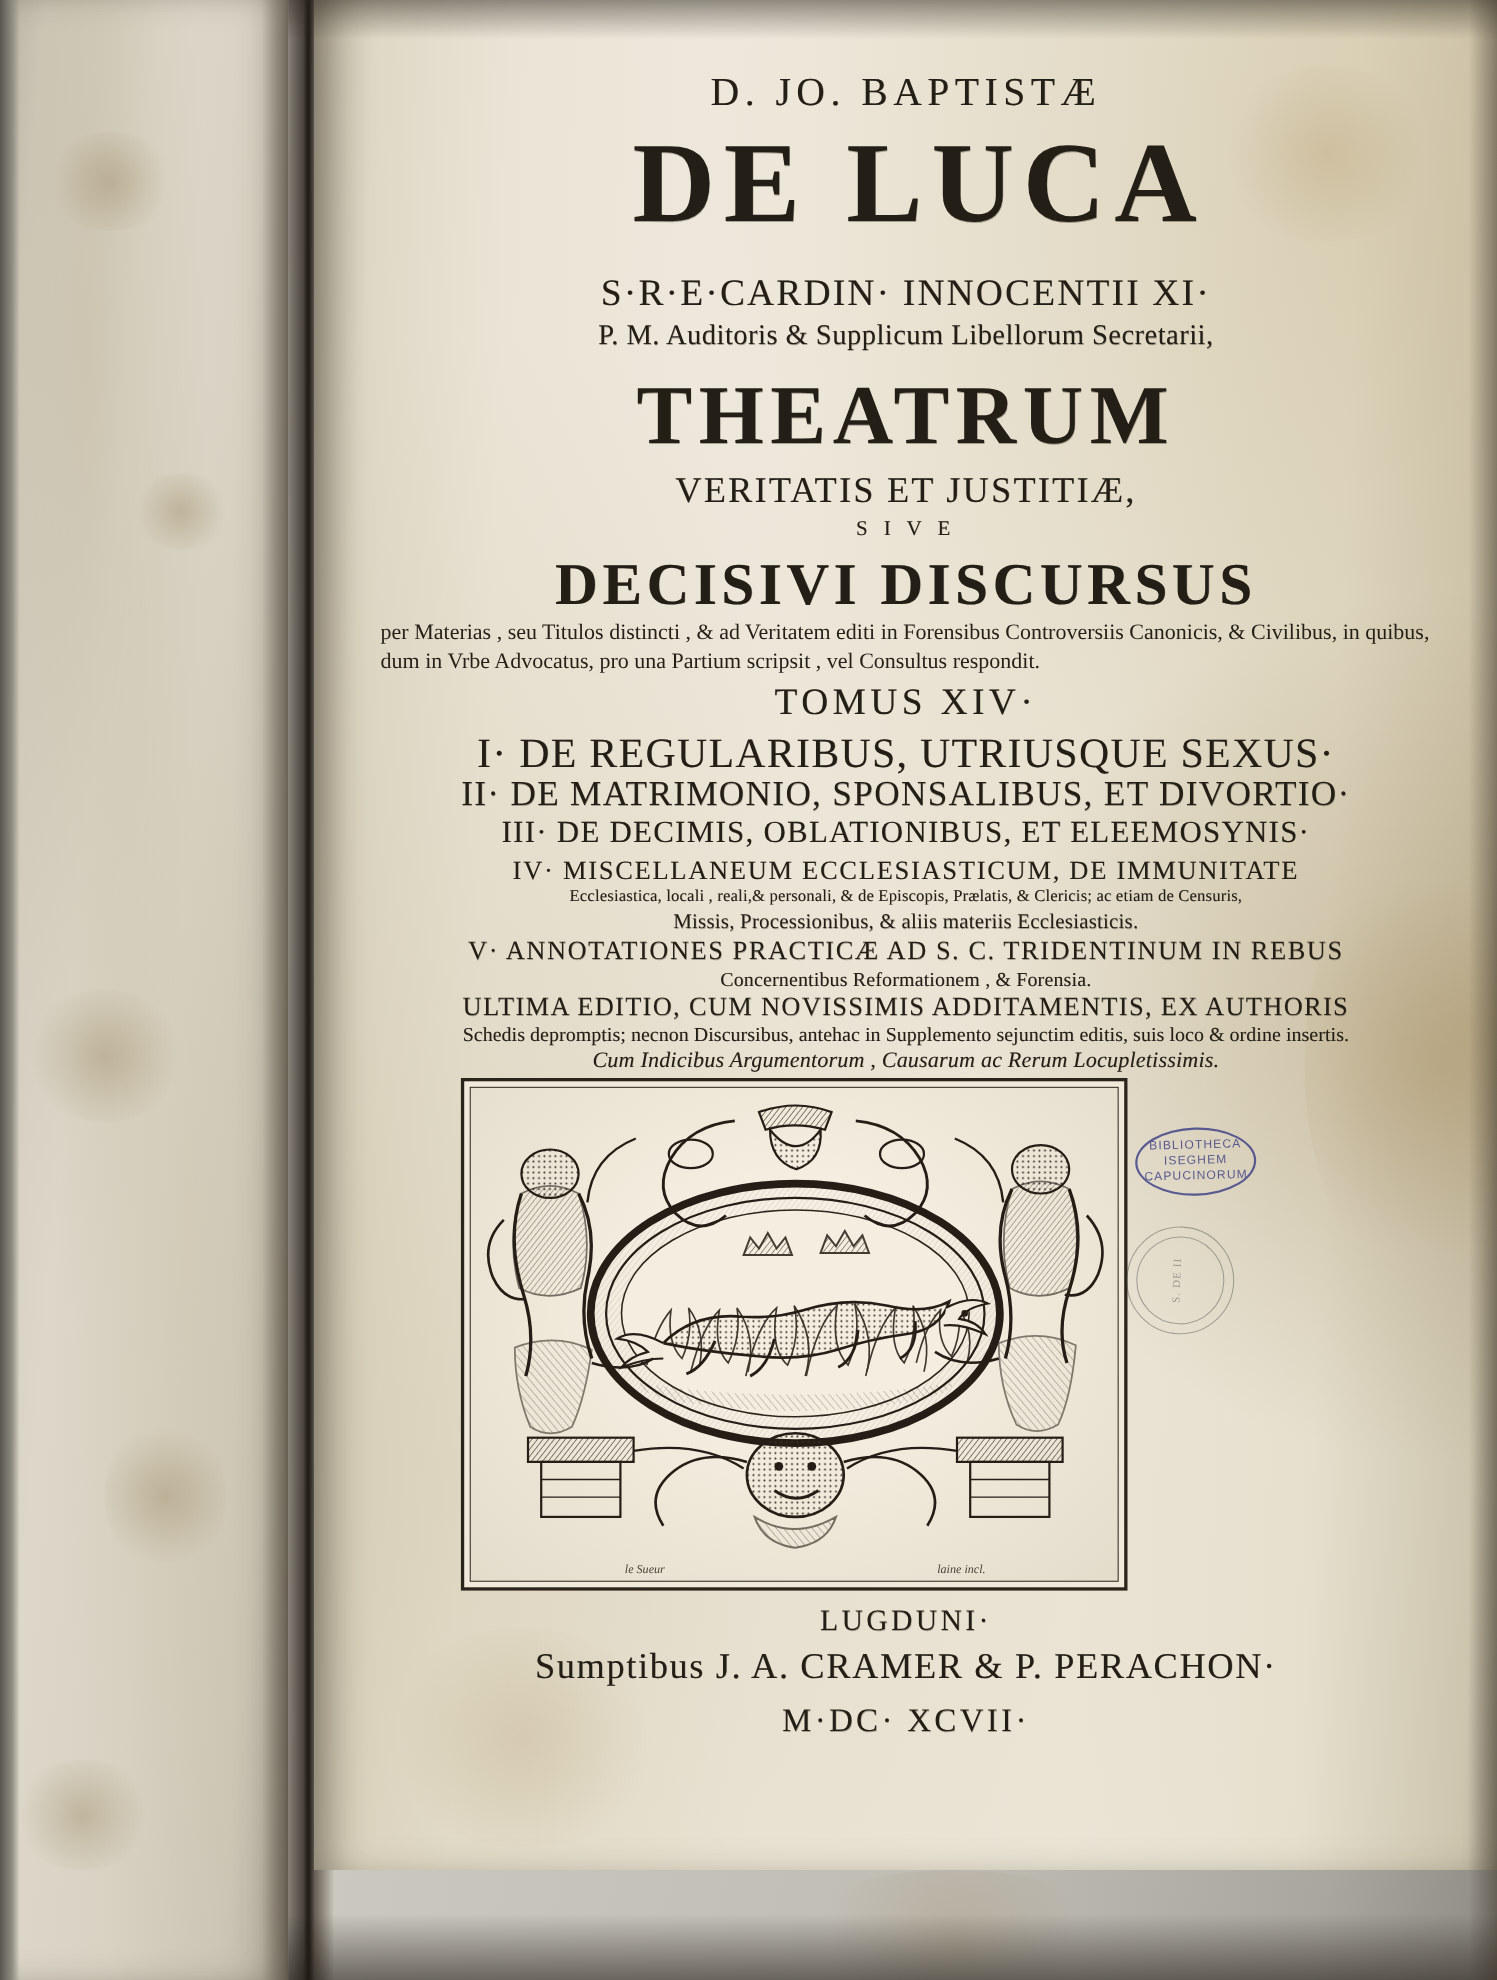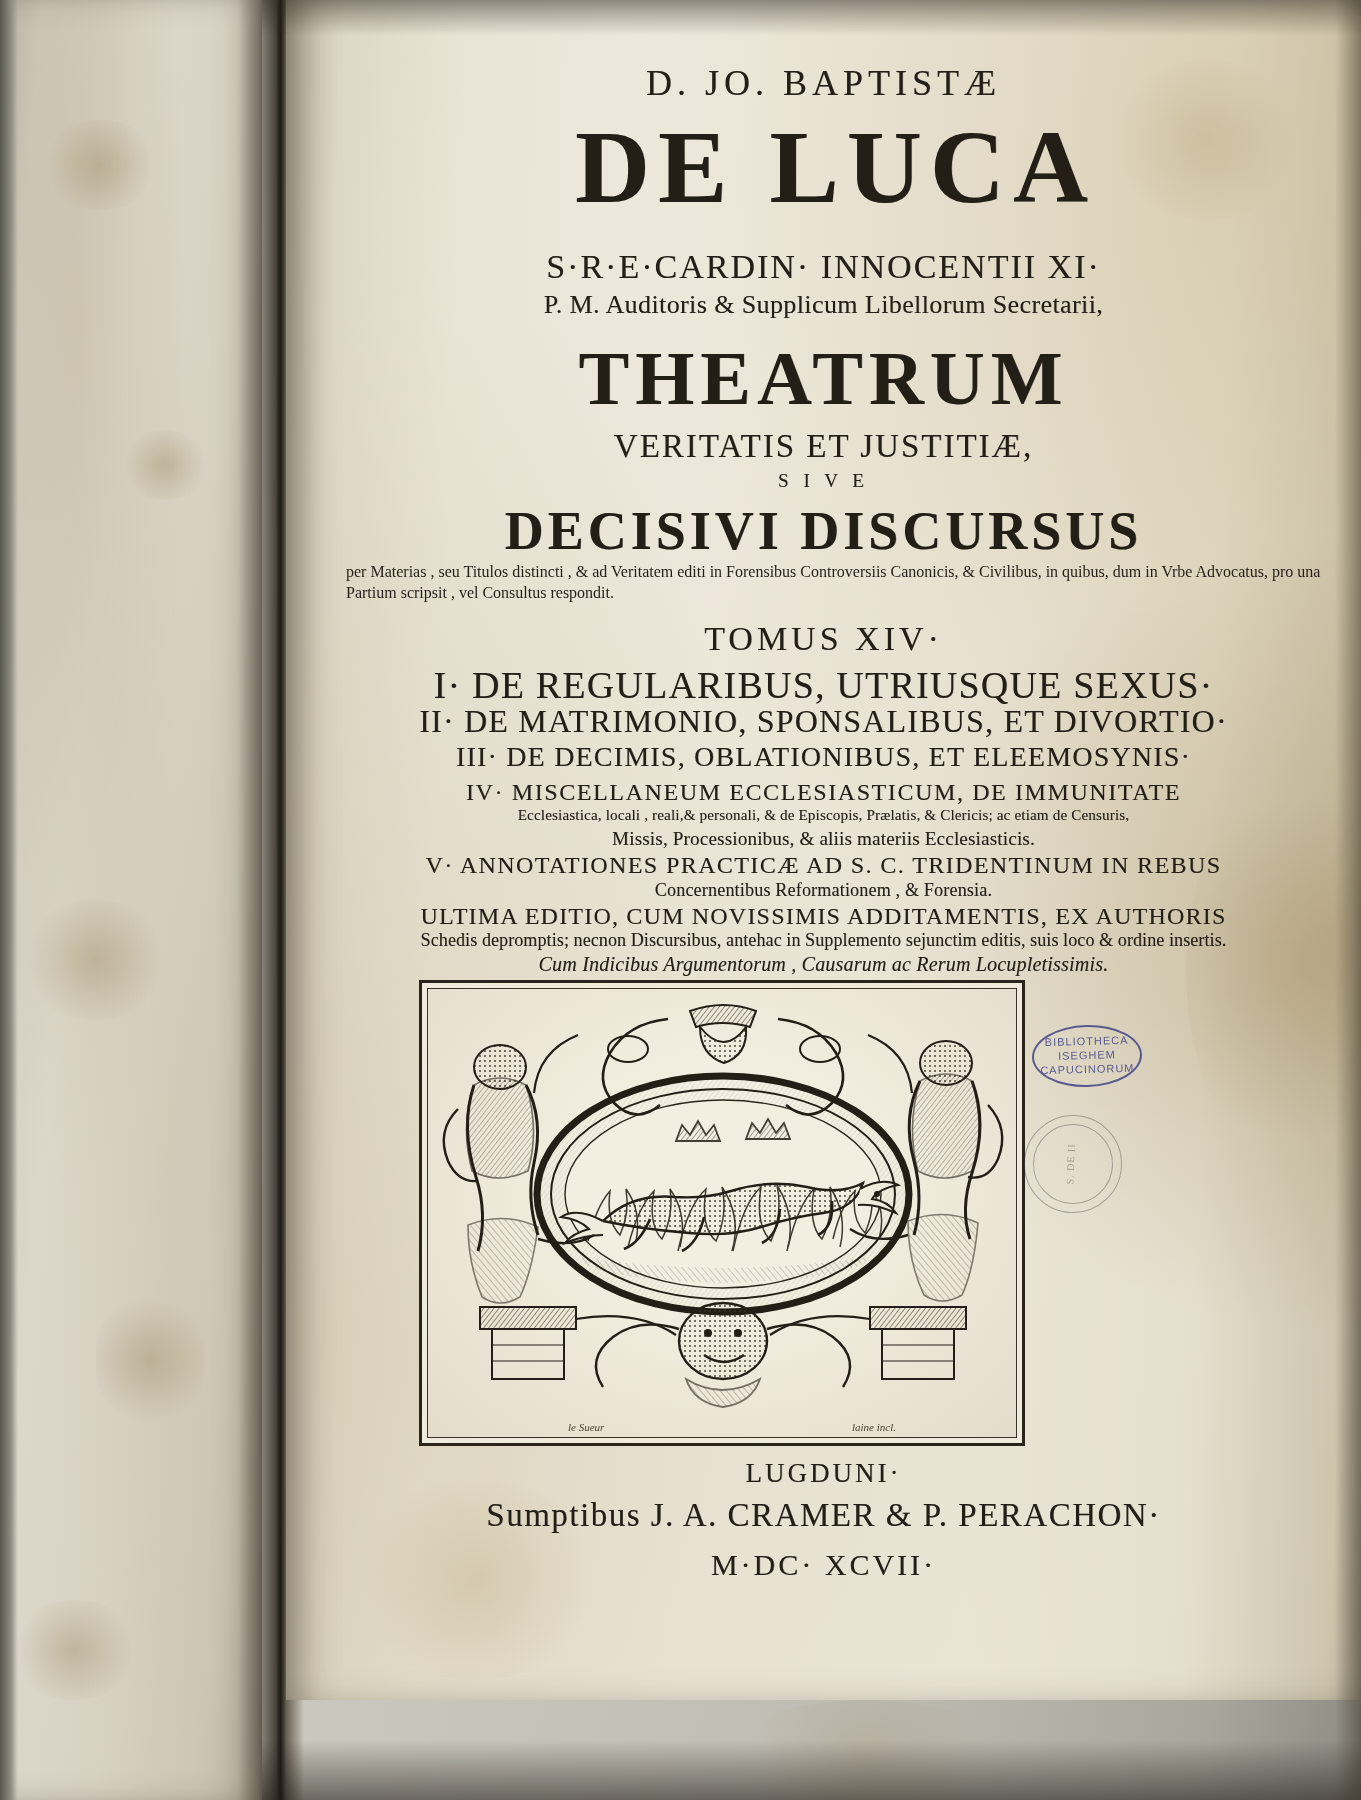--- a/index.html
+++ b/index.html
@@ -91,21 +91,21 @@
   .l4 { top: 290px; font-size: 26px; letter-spacing: 0.4px; }
   .l5 { top: 335px; font-size: 76px; letter-spacing: 6px; font-weight: bold; }
   .l6 { top: 428px; font-size: 33px; letter-spacing: 2px; }
   .l7 { top: 470px; font-size: 19px; letter-spacing: 5px; }
   .l8 { top: 500px; font-size: 54px; letter-spacing: 4px; font-weight: bold; }
 
   .para {
     position: absolute;
     left: 60px; width: 990px;
     text-align: left;
-    font-size: 16px;
+    font-size: 20px;
     line-height: 1.30;
     color: #241f17;
   }
   .p1 { top: 562px; }
 
   .l9  { top: 620px; font-size: 34px; letter-spacing: 4px; }
   .l10 { top: 663px; font-size: 38px; letter-spacing: 1.2px; }
   .l11 { top: 703px; font-size: 32px; letter-spacing: 1.2px; }
   .l12 { top: 741px; font-size: 28px; letter-spacing: 1.2px; }
   .l13 { top: 779px; font-size: 24px; letter-spacing: 1.6px; }

